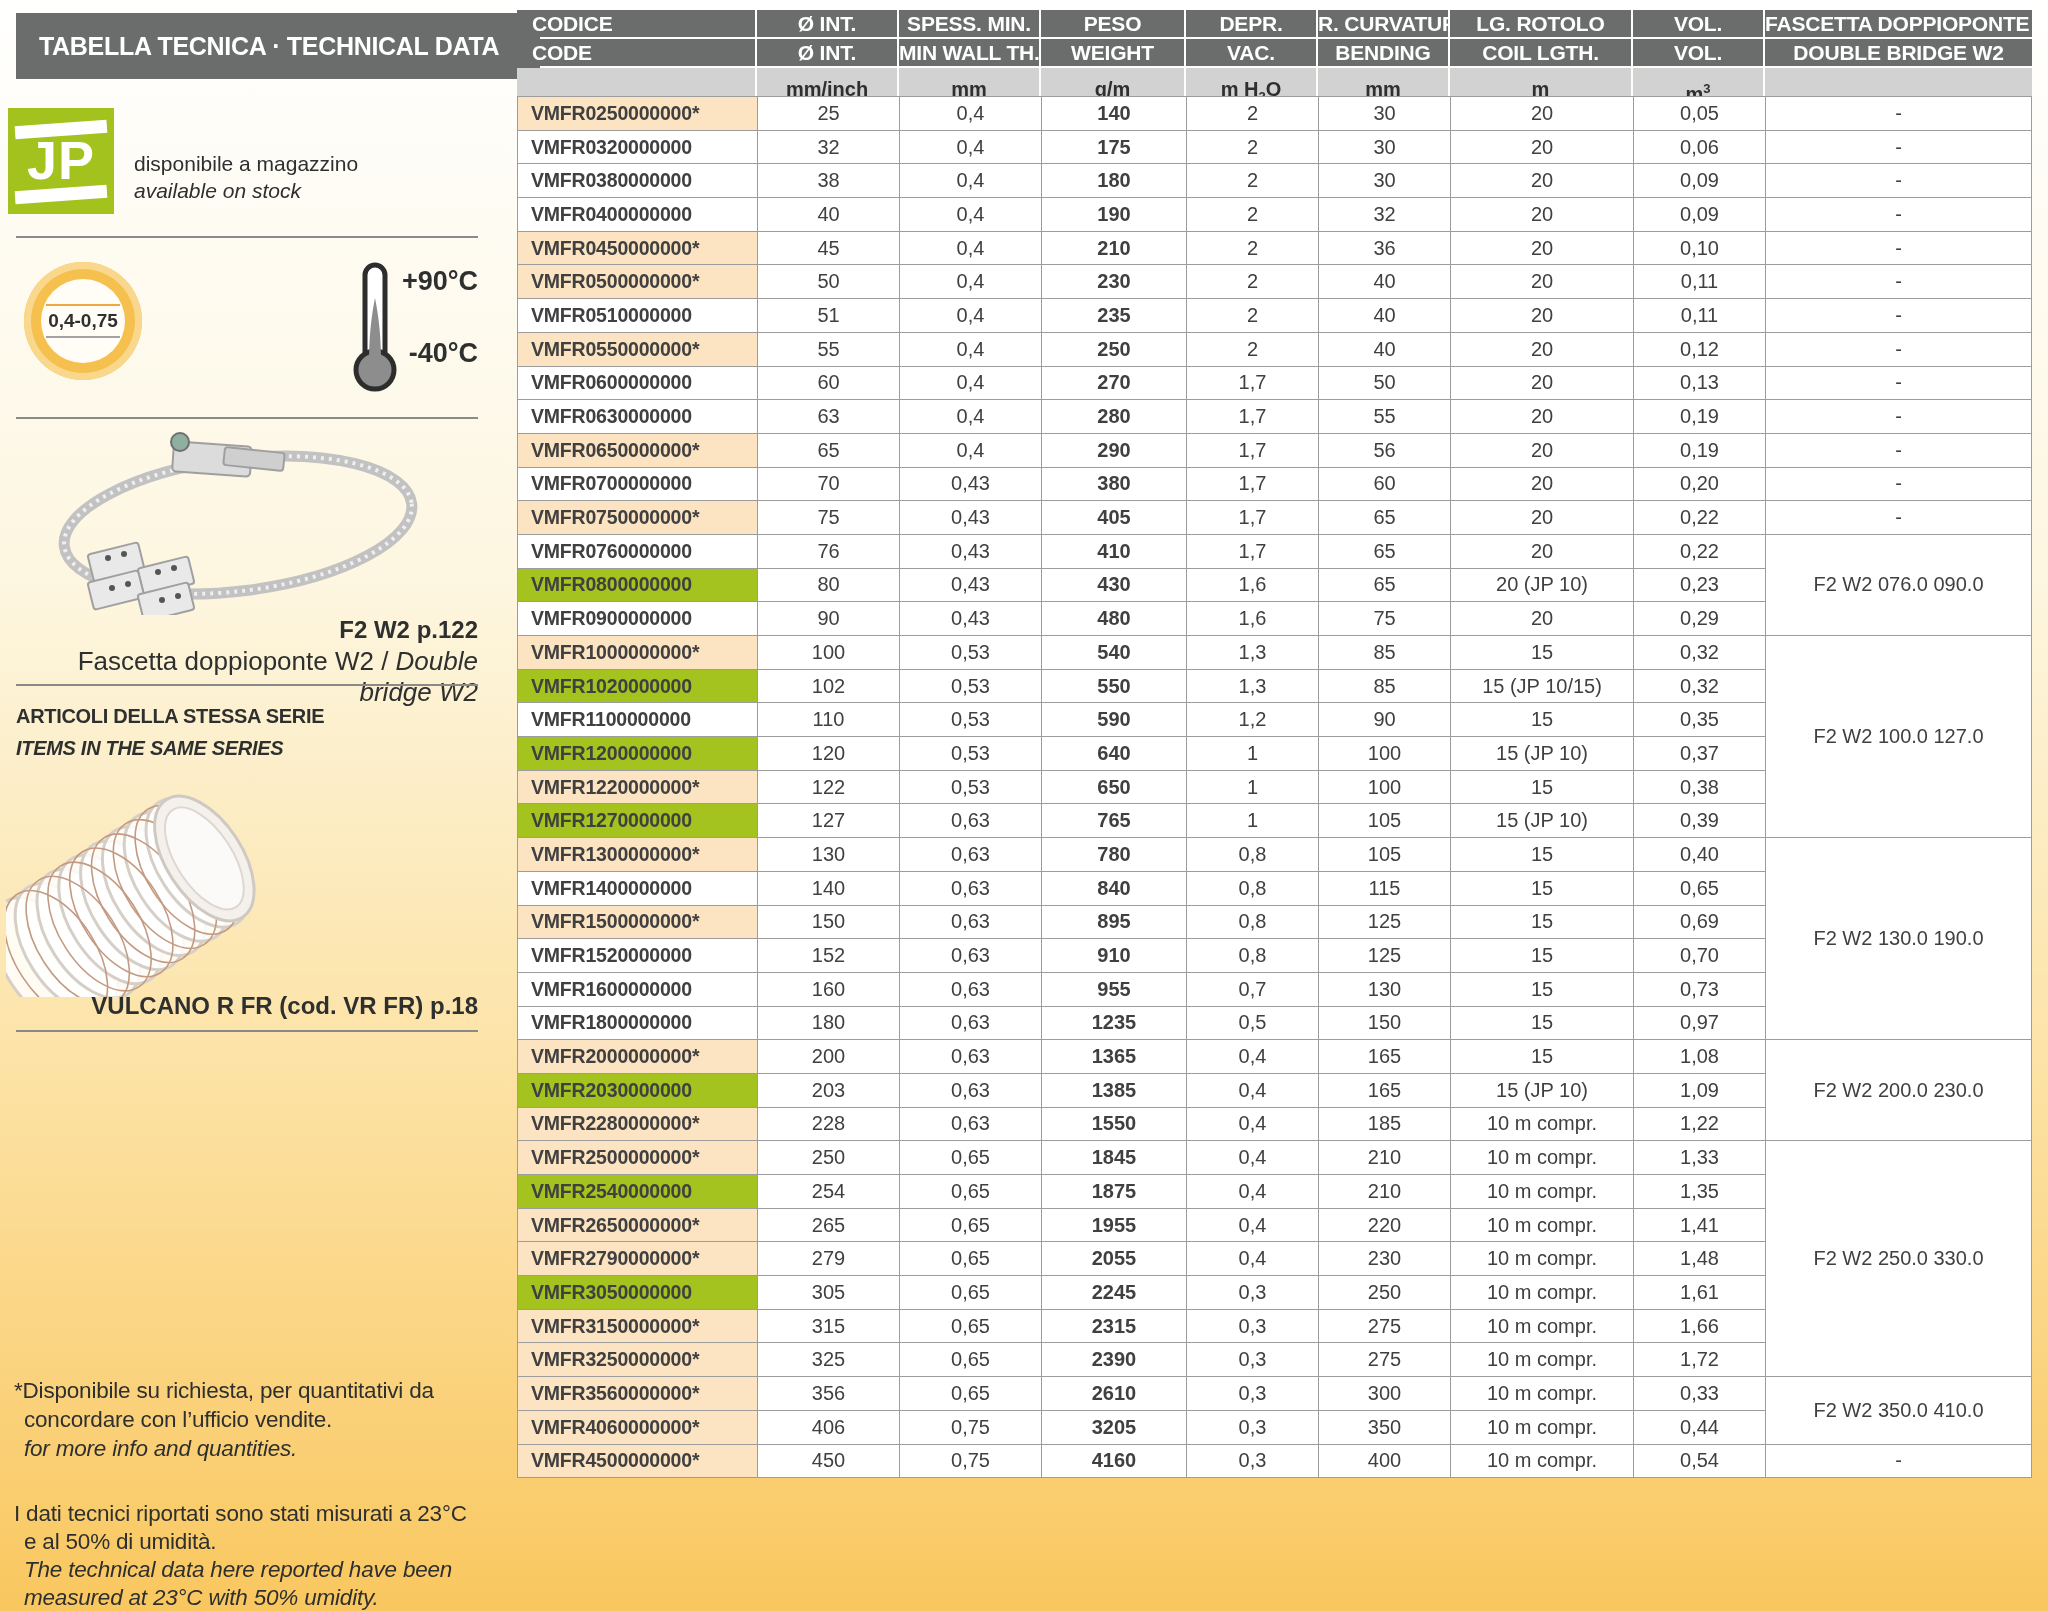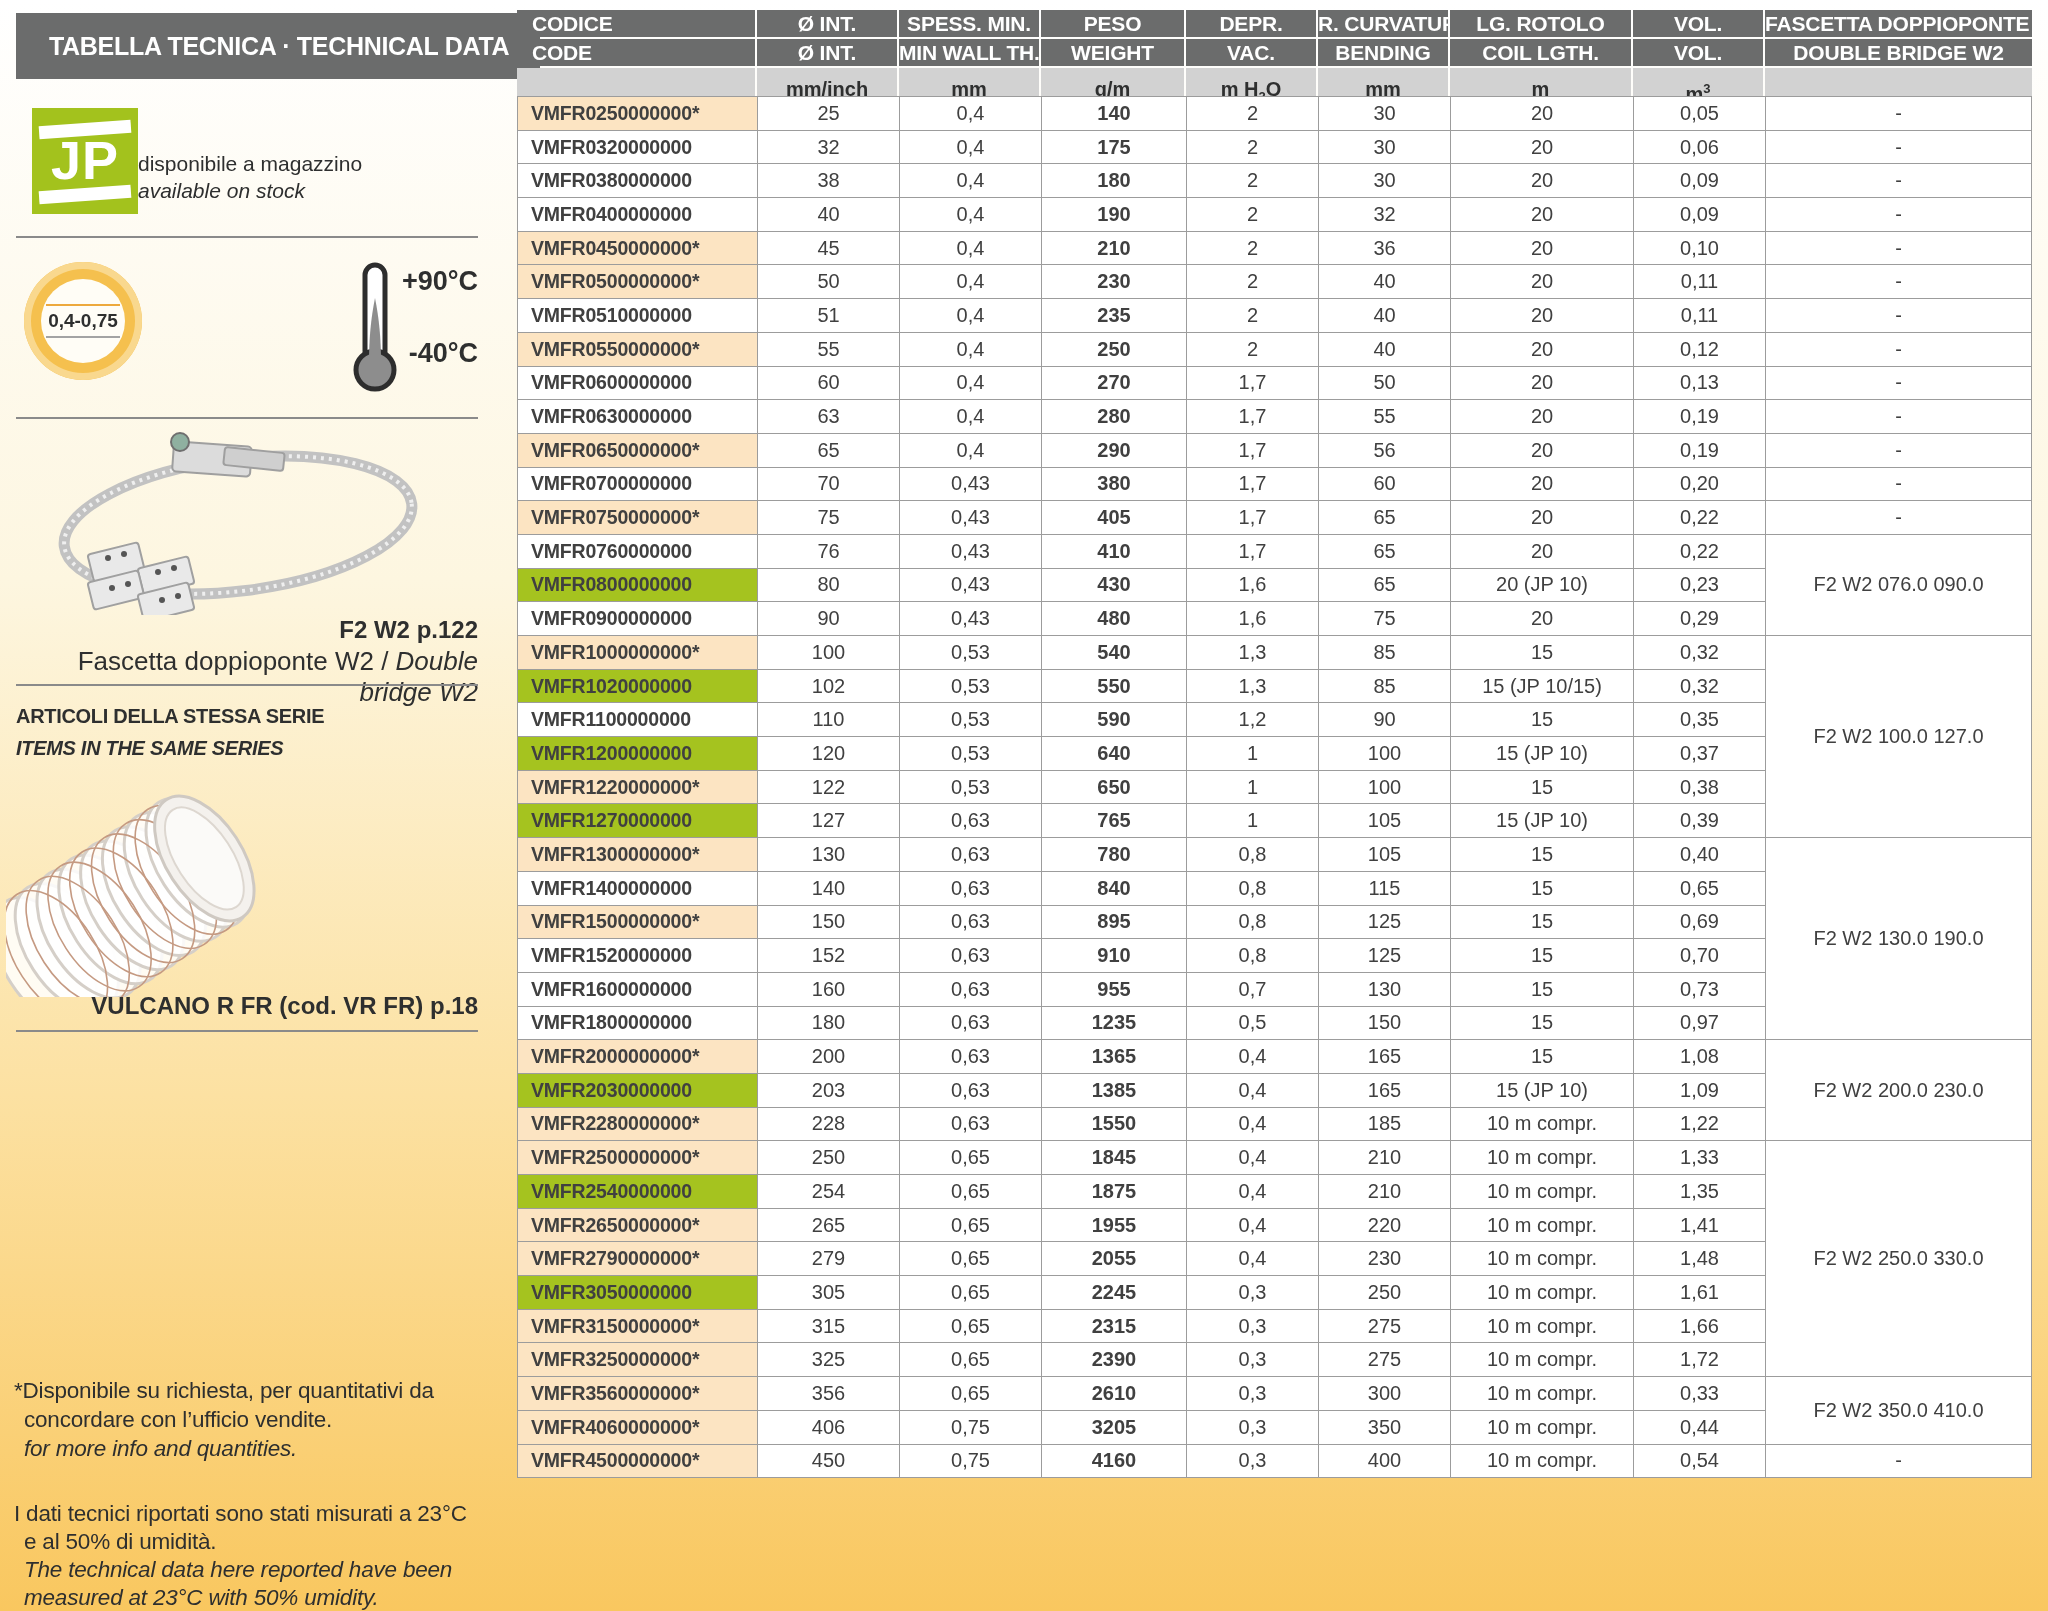--- a/index.html
+++ b/index.html
@@ -3,22 +3,22 @@
 <meta charset="utf-8">
 <style>
   html,body{margin:0;padding:0}
   body{
     width:2048px;height:1611px;position:relative;overflow:hidden;
     font-family:"Liberation Sans",sans-serif;color:#2e2f2f;
     background:linear-gradient(180deg,#ffffff 0%,#fdf6e0 36%,#fce1a2 68%,#f9c75f 100%);
   }
   
   .side-header{position:absolute;top:13px;left:16px;width:524px;height:66px;background:#6b6c6c;
-    color:#fff;font-weight:bold;font-size:25px;line-height:66px;padding-left:33px;box-sizing:border-box;letter-spacing:-.3px}
-  .jp-row{position:absolute;top:108px;left:32px;display:flex;}
+    color:#fff;font-weight:bold;font-size:25px;line-height:66px;padding-left:23px;box-sizing:border-box;letter-spacing:-.3px}
+  .jp-row{position:absolute;top:108px;left:8px;display:flex;gap:20px}
   .jp-logo{width:106px;height:106px;background:#a3c21d;position:relative;overflow:hidden;flex:0 0 auto}
   .jp-stripe{position:absolute;left:7px;right:7px;height:13px;background:#fff;transform:rotate(-4deg)}
   .jp-stripe.s1{top:15px}.jp-stripe.s2{bottom:13px}
   .jp-text{position:absolute;top:50%;left:50%;transform:translate(-50%,-52%);font-weight:bold;font-size:54px;color:#fff;letter-spacing:1px}
   .stock-text{padding-top:42px;font-size:21px;line-height:27px}
   .stock-text .en{font-style:italic}
   .sep{position:absolute;left:16px;width:462px;border-top:2px solid #8a8a8a;height:0}
   .sep1{top:236px}.sep2{top:417px}.sep3{top:684px}.sep4{top:1030px}
   .props-row{position:absolute;top:258px;left:16px;width:462px;height:140px}
   .ring-outer{position:absolute;left:8px;top:4px;width:118px;height:118px;border-radius:50%;background:#f5c04e;

